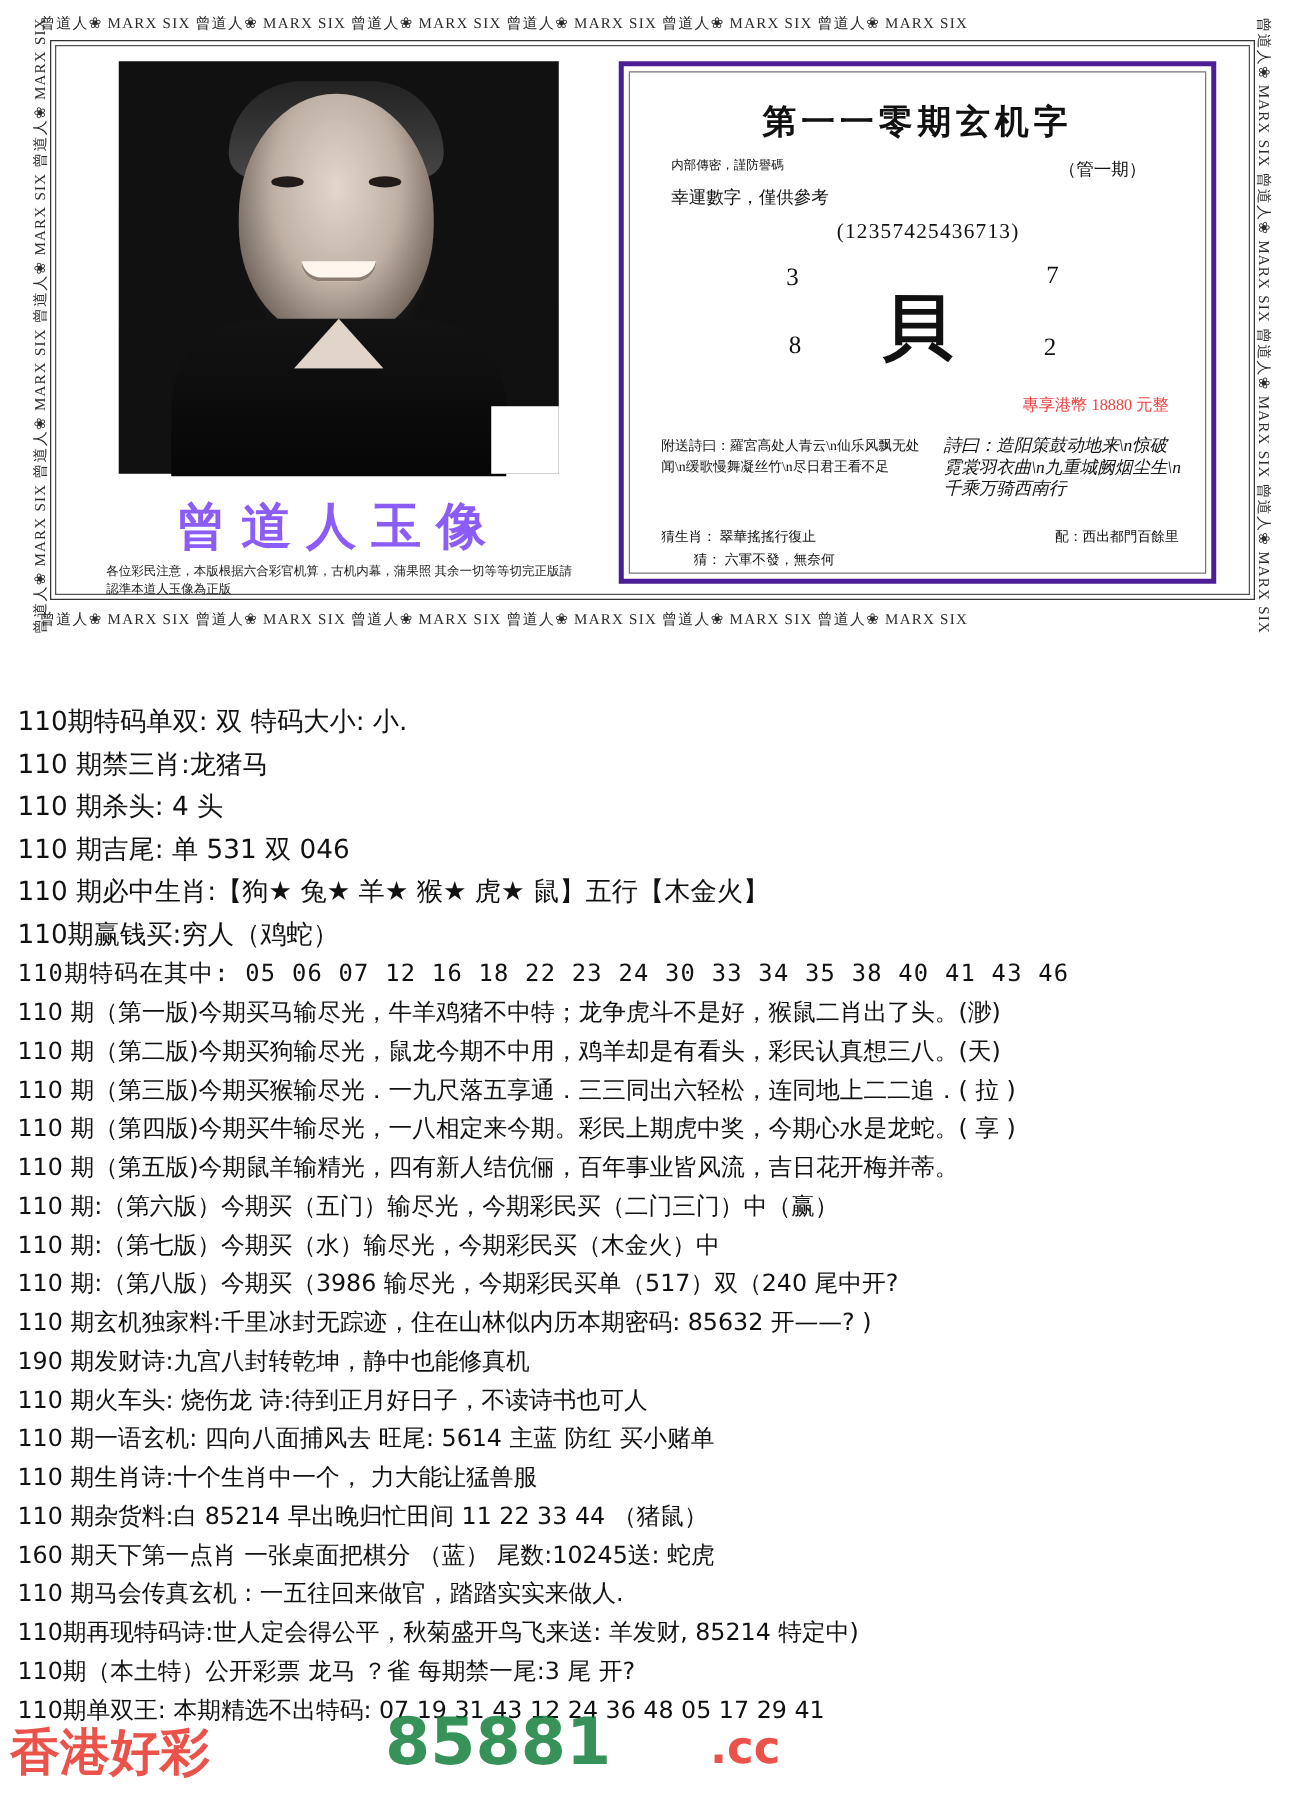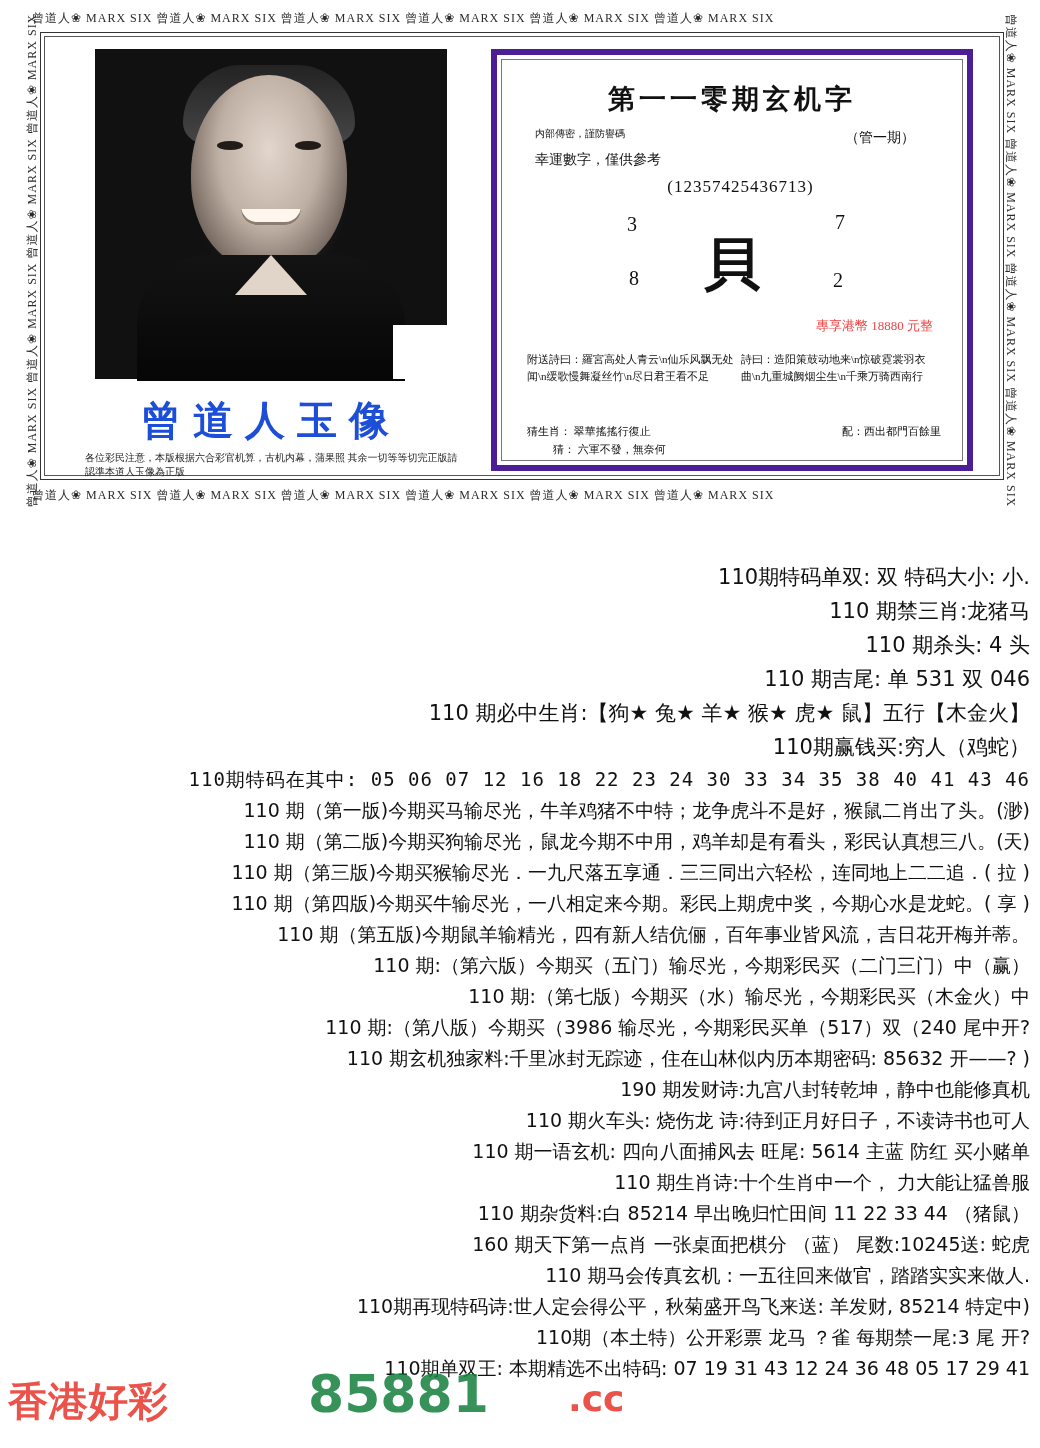--- a/index.html
+++ b/index.html
@@ -30,49 +30,49 @@
   .photo .eyes{position:absolute;left:118px;top:92px;width:112px;height:10px;}
   .photo .eyes i{position:absolute;top:0;width:26px;height:9px;border-radius:50%;background:#2a2522;}
   .photo .eyes i:first-child{left:4px;}
   .photo .eyes i:last-child{right:4px;}
   .photo .mouth{position:absolute;left:146px;top:160px;width:60px;height:16px;border-radius:0 0 34px 34px;background:#f3ece4;box-shadow:inset 0 -3px 0 #8c7d72;}
   .photo .body{position:absolute;left:42px;top:206px;width:268px;height:126px;border-radius:70px 70px 0 0;background:linear-gradient(180deg,#1d1d1d,#111);}
   .photo .collar{position:absolute;left:140px;top:206px;width:72px;height:40px;background:#d8cdc3;clip-path:polygon(50% 0,100% 100%,0 100%);}
   .photo .white{position:absolute;right:0;bottom:0;width:54px;height:54px;background:#f7f7f7;}
 
   .photo-title{position:absolute;left:16px;top:348px;width:360px;text-align:center;
-        font-family:"Liberation Serif",serif;font-size:40px;font-weight:bold;letter-spacing:12px;color:#1d4ed8;}
+        font-family:"Liberation Serif",serif;font-size:40px;font-weight:bold;letter-spacing:12px;color:#8b5cf6;}
   .photo-note{position:absolute;left:10px;top:406px;width:378px;font-size:10px;line-height:14px;color:#222;
         font-family:"Liberation Serif",serif;}
 
   
-  .card{position:absolute;right:30px;top:16px;width:470px;height:410px;border:6px solid #4c1d95;background:#fff;}
+  .card{position:absolute;right:30px;top:16px;width:470px;height:410px;border:4px solid #4c1d95;background:#fff;}
   .card:before{content:"";position:absolute;left:4px;top:4px;right:4px;bottom:4px;border:1px solid #777;}
   .card h1{margin:0;position:absolute;left:0;right:0;top:26px;text-align:center;
         font-family:"Liberation Serif",serif;font-size:27px;letter-spacing:4px;font-weight:bold;}
   .card .l1{position:absolute;left:38px;top:72px;font-size:10px;font-family:"Liberation Serif",serif;}
   .card .l1b{position:absolute;right:52px;top:74px;font-size:14px;font-family:"Liberation Serif",serif;margin-left:16px;}
   .card .l2{position:absolute;left:38px;top:96px;font-size:14px;font-family:"Liberation Serif",serif;}
   .card .nums{position:absolute;left:0;right:0;top:122px;text-align:center;font-size:17px;font-family:"Liberation Serif",serif;letter-spacing:1px;padding-left:17px;}
   .card .big{position:absolute;left:0;right:0;top:172px;text-align:center;
         font-family:"Liberation Serif",serif;font-size:56px;font-weight:bold;}
   .card .c3{position:absolute;left:130px;top:158px;font-size:20px;font-family:"Liberation Serif",serif;}
   .card .c7{position:absolute;right:122px;top:156px;font-size:20px;font-family:"Liberation Serif",serif;}
   .card .c8{position:absolute;left:132px;top:212px;font-size:20px;font-family:"Liberation Serif",serif;}
   .card .c2{position:absolute;right:124px;top:214px;font-size:20px;font-family:"Liberation Serif",serif;}
   .card .phone{position:absolute;right:34px;top:262px;font-size:13px;color:#ef4444;font-family:"Liberation Serif",serif;}
   .card .poemL{position:absolute;left:30px;top:296px;width:210px;font-size:11px;line-height:17px;font-family:"Liberation Serif",serif;}
-  .card .poemR{position:absolute;right:36px;top:296px;width:190px;font-size:11px;line-height:17px;font-family:"Liberation Serif",serif;}
+  .card .poemR{position:absolute;right:24px;top:296px;width:190px;font-size:14px;line-height:17px;font-family:"Liberation Serif",serif;font-style:italic;}
   .card .guess{position:absolute;left:30px;bottom:26px;font-size:11px;font-family:"Liberation Serif",serif;}
   .card .guess2{position:absolute;left:56px;bottom:8px;font-size:11px;font-family:"Liberation Serif",serif;}
   .card .pei{position:absolute;right:26px;bottom:26px;font-size:11px;font-family:"Liberation Serif",serif;}
 
   
   .body-text{position:absolute;left:14px;top:560px;right:10px;}
-  .row{font-size:19px;line-height:31px;white-space:nowrap;font-family:"DejaVu Sans",sans-serif;text-align:right;}
+  .row{font-size:19px;line-height:31px;white-space:nowrap;font-family:"DejaVu Sans",sans-serif;}
   .row.big{font-size:21px;line-height:34px;}
   .mono-num{font-family:"DejaVu Sans Mono",monospace;letter-spacing:1px;}
 
   
   .wm{position:absolute;left:8px;bottom:6px;width:1024px;height:84px;pointer-events:none;}
   .wm .w1{position:absolute;left:0;top:16px;font-size:40px;font-weight:bold;color:#e8352b;opacity:.85;font-family:"Liberation Serif",serif;}
   .wm .w2{position:absolute;left:300px;top:6px;font-size:52px;font-weight:bold;color:#15803d;opacity:.85;font-family:"DejaVu Sans",sans-serif;}
   .wm .w3{position:absolute;left:560px;top:20px;font-size:36px;font-weight:bold;color:#e8352b;opacity:.85;font-family:"DejaVu Sans",sans-serif;}
 </style>
 </head>

